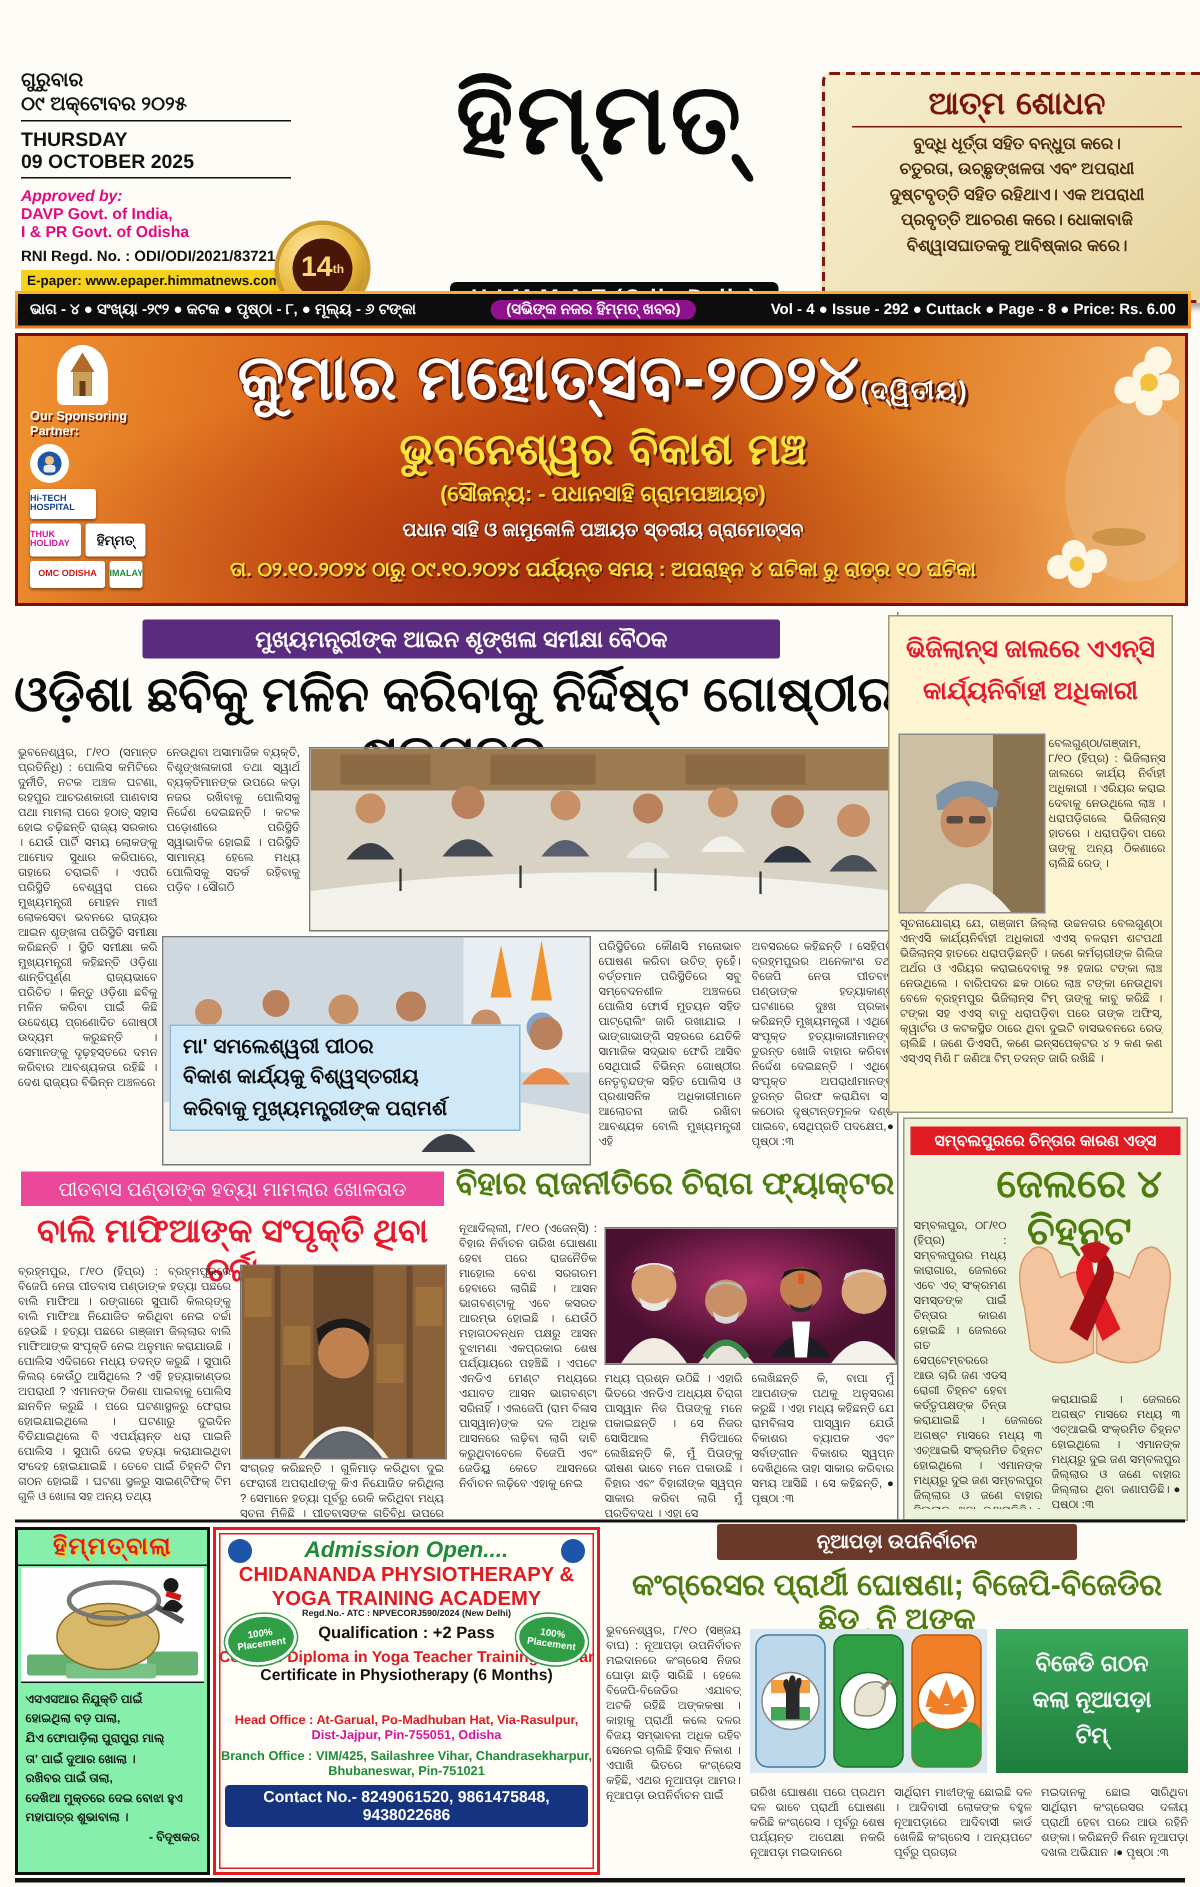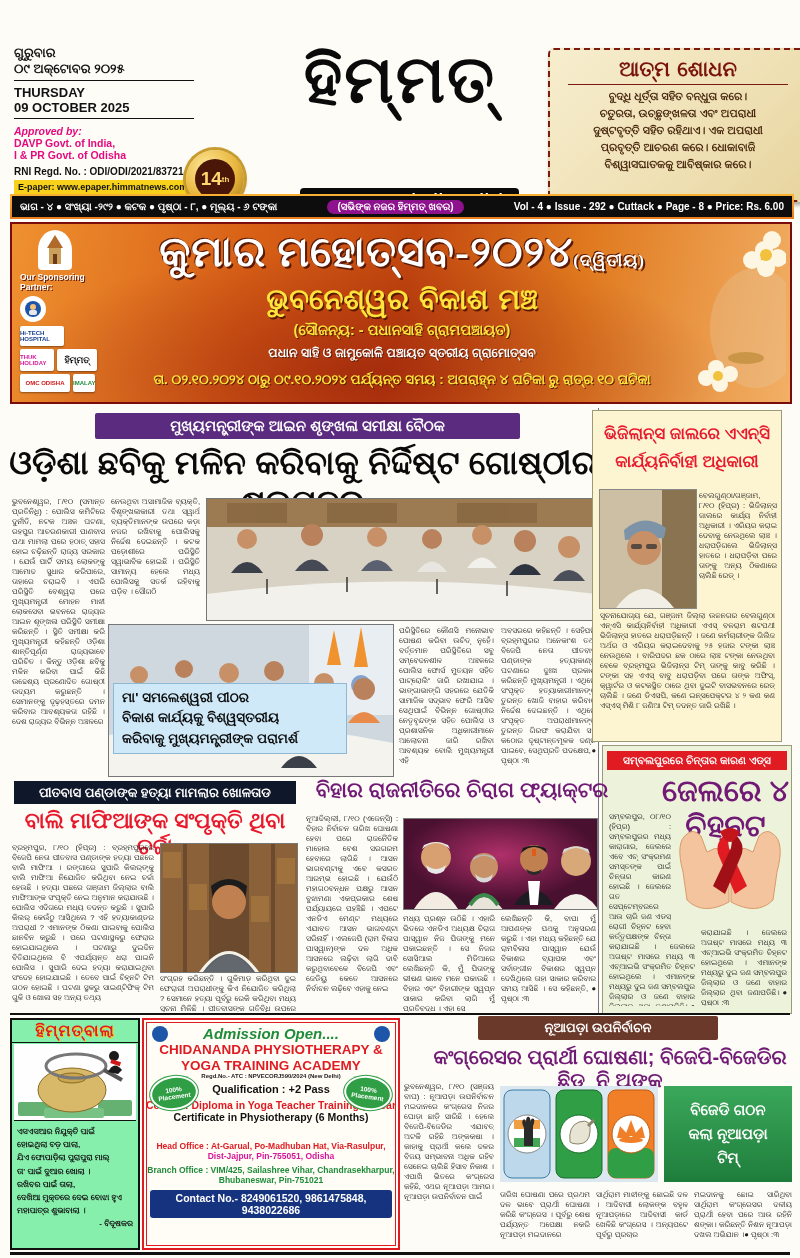--- a/index.html
+++ b/index.html
@@ -25,35 +25,35 @@
   .quote-line{color:#4a2a10;font-size:11px;font-weight:bold;line-height:1.55;}
   
   .strip-outer{background:linear-gradient(#f9b233,#e87b1e);padding:2px;}
   .strip-inner{background:#0d0d0d;color:#fff;display:flex;align-items:center;justify-content:space-between;padding:2px 8px;height:17px;}
   .strip-txt{font-size:10px;font-weight:bold;white-space:nowrap;}
   .strip-pill{background:#8e128e;border-radius:10px;padding:1px 10px;font-size:10px;font-weight:bold;white-space:nowrap;}
   
   .banner{border:2px solid #7a0c0c;background:
      radial-gradient(ellipse at 45% 85%, rgba(140,20,10,.55), rgba(140,20,10,0) 60%),
      linear-gradient(100deg,#ef9130,#d86016 30%,#c3480f 50%,#e07a1f 72%,#f2b066 100%);}
-  .banner-title{color:#fff;font-size:42px;font-weight:bold;text-shadow:2px 2px 0 #5a1a05,-1px -1px 0 #5a1a05;letter-spacing:1px;font-family:Liberation Serif, serif;}
+  .banner-title{color:#fff;font-size:42px;font-weight:bold;text-shadow:2px 2px 0 #5a1a05,-1px -1px 0 #5a1a05;letter-spacing:1px;font-family:Liberation Sans, sans-serif;}
   .banner-title small{font-size:17px;}
   .banner-sub{color:#ffe43c;font-size:29px;font-weight:bold;text-shadow:1.5px 1.5px 0 #5a1a05;font-family:"DejaVu Serif","Liberation Serif",serif;}
   .banner-l1{color:#ffe43c;font-size:14.5px;font-weight:bold;text-shadow:1px 1px 0 #5a1a05;}
   .banner-l2{color:#fff;font-size:12.5px;font-weight:bold;text-shadow:1px 1px 0 #5a1a05;}
   .banner-l3{color:#ffe43c;font-size:13.5px;font-weight:bold;text-shadow:1px 1px 0 #5a1a05;}
   .sponsor-label{color:#fff;font-size:8.5px;font-weight:bold;text-shadow:1px 1px 0 #5a1a05;}
   .logo-chip{background:#fff;border-radius:2px;font-size:6px;font-weight:bold;display:flex;align-items:center;justify-content:center;color:#143f8c;box-shadow:0 1px 2px rgba(0,0,0,.4);overflow:hidden;}
   
   .kicker{background:#5b2b7f;color:#fff;font-size:15px;font-weight:bold;display:flex;align-items:center;justify-content:center;border-radius:2px;}
   .main-headline{font-size:33px;font-weight:bold;color:#0a0a0a;letter-spacing:0;}
   .red-headline{color:#e8192c;font-weight:bold;}
-  .blue-ribbon{background:#0f172a;color:#fff;font-size:13px;font-weight:bold;display:flex;align-items:center;justify-content:center;}
+  .blue-ribbon{background:#ec4899;color:#fff;font-size:13px;font-weight:normal;display:flex;align-items:center;justify-content:center;}
   .brown-ribbon{background:#6b392a;color:#fff;font-size:13px;font-weight:bold;display:flex;align-items:center;justify-content:center;border-radius:2px;}
-  .black-headline{color:#701a75;font-weight:bold;margin-left:12px;}
+  .black-headline{color:#4d7c0f;font-weight:bold;}
   .vcol{overflow:hidden;}
   .caption-box{background:#cfe9f8;border:1px solid #8fb8d4;color:#0a0a0a;font-weight:bold;font-size:13.5px;line-height:1.5;padding:4px 8px;}
   .art-box-yellow{background:#fdf4d2;border:1px solid #9a9a7a;}
   .art-box-green{background:#edf3da;border:1px solid #9a9a7a;}
   .red-strip{background:#e01b22;color:#fff;font-size:10.5px;font-weight:bold;display:flex;align-items:center;justify-content:center;}
   .green-box{background:linear-gradient(#3aa85a,#1f7d3c);color:#fff;font-weight:bold;font-size:15px;display:flex;flex-direction:column;align-items:center;justify-content:center;line-height:1.6;}
   
   .himmat-box{border:2px solid #111;background:#86efac;}
   .himmat-title{color:#e01b22;font-size:16px;font-weight:bold;letter-spacing:1px;text-shadow:1px 1px 0 #f8d21a;}
   .poem{font-size:8px;line-height:1.65;color:#111;font-weight:bold;}
@@ -303,21 +303,21 @@
         <rect x="2" y="-4" width="11" height="5" rx="2" fill="#333" opacity=".75"></rect>
         <path d="M-28 60 Q0 22 30 60 Z" fill="#f2efe6"></path>
       </g>
     </svg>
     <div class="abs body-txt vcol" style="left:106px;top:80px;width:78px;height:116px;">ବେଲଗୁଣ୍ଠା/ଗଞ୍ଜାମ, ୮/୧୦ (ହିପ୍ର) : ଭିଜିଲାନ୍ସ ଜାଲରେ କାର୍ଯ୍ୟ ନିର୍ବାହୀ ଅଧିକାରୀ । ଏରିୟର କରାଇ ଦେବାକୁ ନେଉଥିଲେ ଲାଞ୍ଚ । ଧରାପଡ଼ିଗଲେ ଭିଜିଲାନ୍ସ ହାତରେ । ଧରାପଡ଼ିବା ପରେ ତାଙ୍କୁ ଅନ୍ୟ ଠିକଣାରେ ଚାଲିଛି ରେଡ୍ ।</div>
     <div class="abs body-txt vcol" style="left:7px;top:200px;width:175px;height:124px;">ସୂଚନାଯୋଗ୍ୟ ଯେ, ଗଞ୍ଜାମ ଜିଲ୍ଲା ଉଚ୍ଚନଗର ବେଲଗୁଣ୍ଠା ଏନ୍‌ଏସି କାର୍ଯ୍ୟନିର୍ବାହୀ ଅଧିକାରୀ ଏଏସ୍ ବଳରାମ ଶଟପଥୀ ଭିଜିଲାନ୍ସ ହାତରେ ଧରାପଡ଼ିଛନ୍ତି । ଜଣେ କର୍ମଚାରୀଙ୍କ ଗିଲିଜ ଅର୍ଥର ଓ ଏରିୟର କରାଇଦେବାକୁ ୨୫ ହଜାର ଟଙ୍କା ଲାଞ୍ଚ ନେଉଥିଲେ । ବାରିପଦର ଛକ ଠାରେ ଲାଞ୍ଚ ଟଙ୍କା ନେଉଥିବା ବେଳେ ବ୍ରହ୍ମପୁର ଭିଜିଲାନ୍ସ ଟିମ୍ ତାଙ୍କୁ କାବୁ କରିଛି । ଟଙ୍କା ସହ ଏଏସ୍ ବାବୁ ଧରାପଡ଼ିବା ପରେ ତାଙ୍କ ଅଫିସ୍, କ୍ୱାର୍ଟର ଓ କଟକସ୍ଥିତ ଠାରେ ଥିବା ଦୁଇଟି ବାସଭବନରେ ରେଡ୍ ଚାଲିଛି । ଜଣେ ଡିଏସପି, କଣେ ଇନ୍ସପେକ୍ଟର ୪ ୨ କଣ କଣ ଏସ୍‌ଏସ୍ ମିଶି ୮ ଜଣିଆ ଟିମ୍ ତଦନ୍ତ ଜାରି ରଖିଛି ।</div>
   </div>
 
   <div class="abs art-box-green" style="left:602px;top:745px;width:188px;height:267px;">
     <div class="red-strip" style="margin:5px 4px 0 4px;height:19px;">ସମ୍ବଲପୁରରେ ଚିନ୍ତାର କାରଣ ଏଡ୍ସ</div>
-    <div class="c black-headline" style="font-size:30px;margin-top:4px;padding-left:45px;">ଜେଲରେ ୪ ଚିହ୍ନଟ</div>
+    <div class="c black-headline" style="font-size:26px;margin-top:4px;padding-left:45px;">ଜେଲରେ ୪ ଚିହ୍ନଟ</div>
     <div class="abs body-txt vcol" style="left:6px;top:66px;width:62px;height:130px;">ସମ୍ବଲପୁର, ୦୮/୧୦ (ହିପ୍ର) : ସମ୍ବଲପୁରର ମଧ୍ୟ କାରାଗାର, ଜେଲରେ ଏବେ ଏଚ୍ ସଂକ୍ରମଣ ସମସ୍ତଙ୍କ ପାଇଁ ଚିନ୍ତାର କାରଣ ହୋଇଛି । ଜେଲରେ ଗତ ସେପ୍ଟେମ୍ବରରେ ଆଉ ଚାରି ଜଣ ଏଡସ୍ ରୋଗୀ ଚିହ୍ନଟ ହେବା କର୍ତ୍ତୃପକ୍ଷଙ୍କ ଚିନ୍ତା ବଢ଼ାଇଛି । ଏଥିମଧ୍ୟରୁ ସଂକ୍ରମିତଙ୍କ ବୟସ ୨୪ରୁ ୨୫ ବର୍ଷ ହୋଇଥିବା ଜଣାପଡିଛି । ସଂପୃକ୍ତ ଯୁବକ କିଛି ମାସ ପୂର୍ବରୁ ଜେଲ ଯାଇଥିଲେ । ଉର୍ଜିନ୍ ଟେଷ୍ଟଗଲେ ସେ ପଜିଟିଭ୍ ଚିହ୍ନଟ ହୋଇଥିବାରୁ ତାଙ୍କୁ ବୃହତ ୱାର୍ଡକୁ ସ୍ଥାନାନ୍ତର</div>
     <svg class="abs" style="left:70px;top:66px;" width="114" height="112" viewBox="0 0 114 112">
       <g fill="#f3c49e" stroke="#d89a6a" stroke-width="1">
         <path d="M10 60 Q2 30 14 22 Q20 16 28 24 L34 40 Q50 30 56 46 L56 90 Q30 104 14 88 Z"></path>
         <path d="M104 60 Q112 30 100 22 Q94 16 86 24 L80 40 Q64 30 58 46 L58 90 Q84 104 100 88 Z"></path>
       </g>
       <g>
         <path d="M57 18 Q40 30 46 44 L62 82 L74 74 L56 36 Q54 26 57 18" fill="#e01b22"></path>
         <path d="M57 18 Q74 30 68 44 L52 82 L40 74 L58 36 Q60 26 57 18" fill="#a01016"></path>
         <path d="M47 20 Q57 12 67 20 Q62 30 57 30 Q52 30 47 20" fill="#c4151c"></path>

